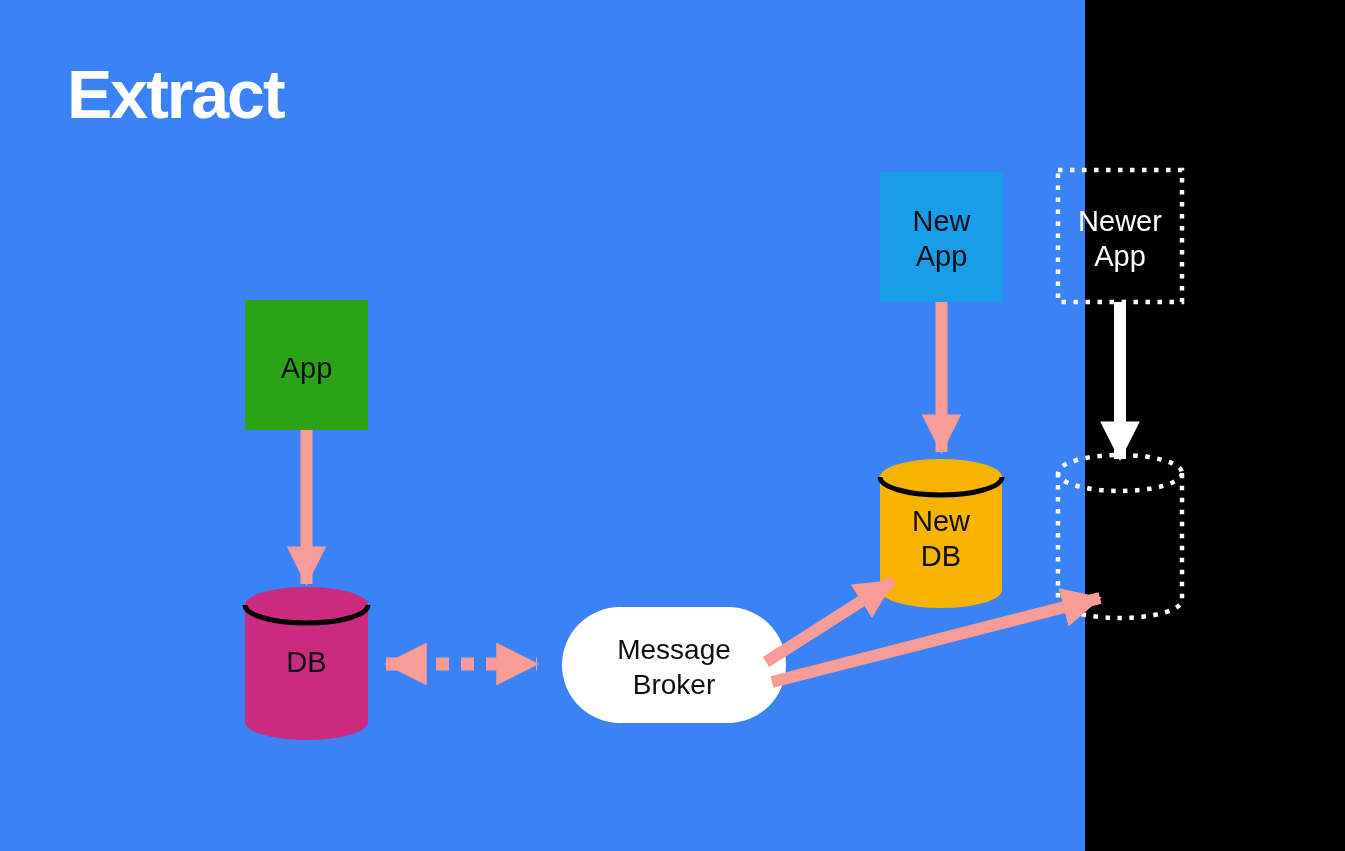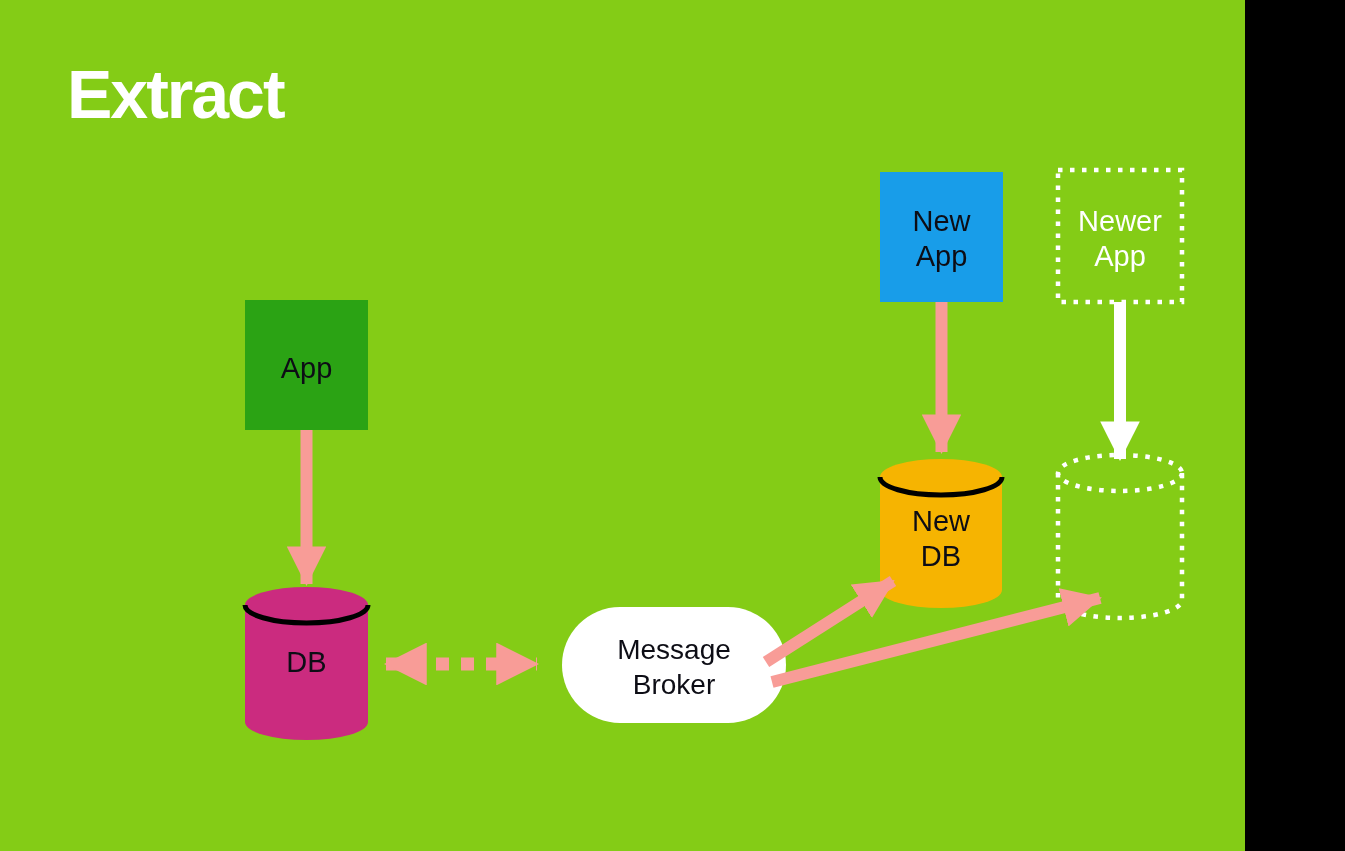--- a/index.html
+++ b/index.html
@@ -5,23 +5,23 @@
   html, body {
     margin: 0;
     padding: 0;
     width: 1345px;
     height: 851px;
     background: #000000;
     overflow: hidden;
   }
   .canvas {
     position: relative;
-    width: 1245px;
+    width: 1085px;
     height: 851px;
-    background: #84cc16;
+    background: #3b82f6;
   }
   svg { display: block; }
   text {
     font-family: "Liberation Sans", "DejaVu Sans", sans-serif;
   }
   .title {
     font-size: 68px;
     font-weight: 700;
     letter-spacing: -2px;
     fill: #ffffff;

